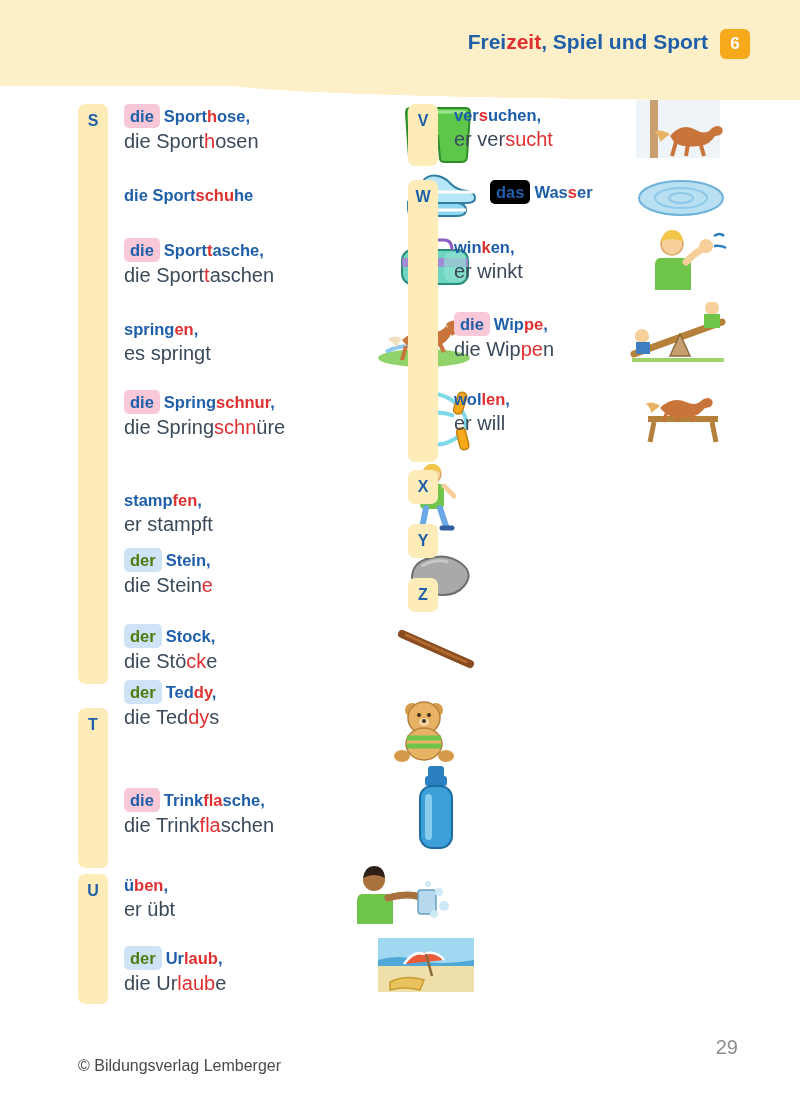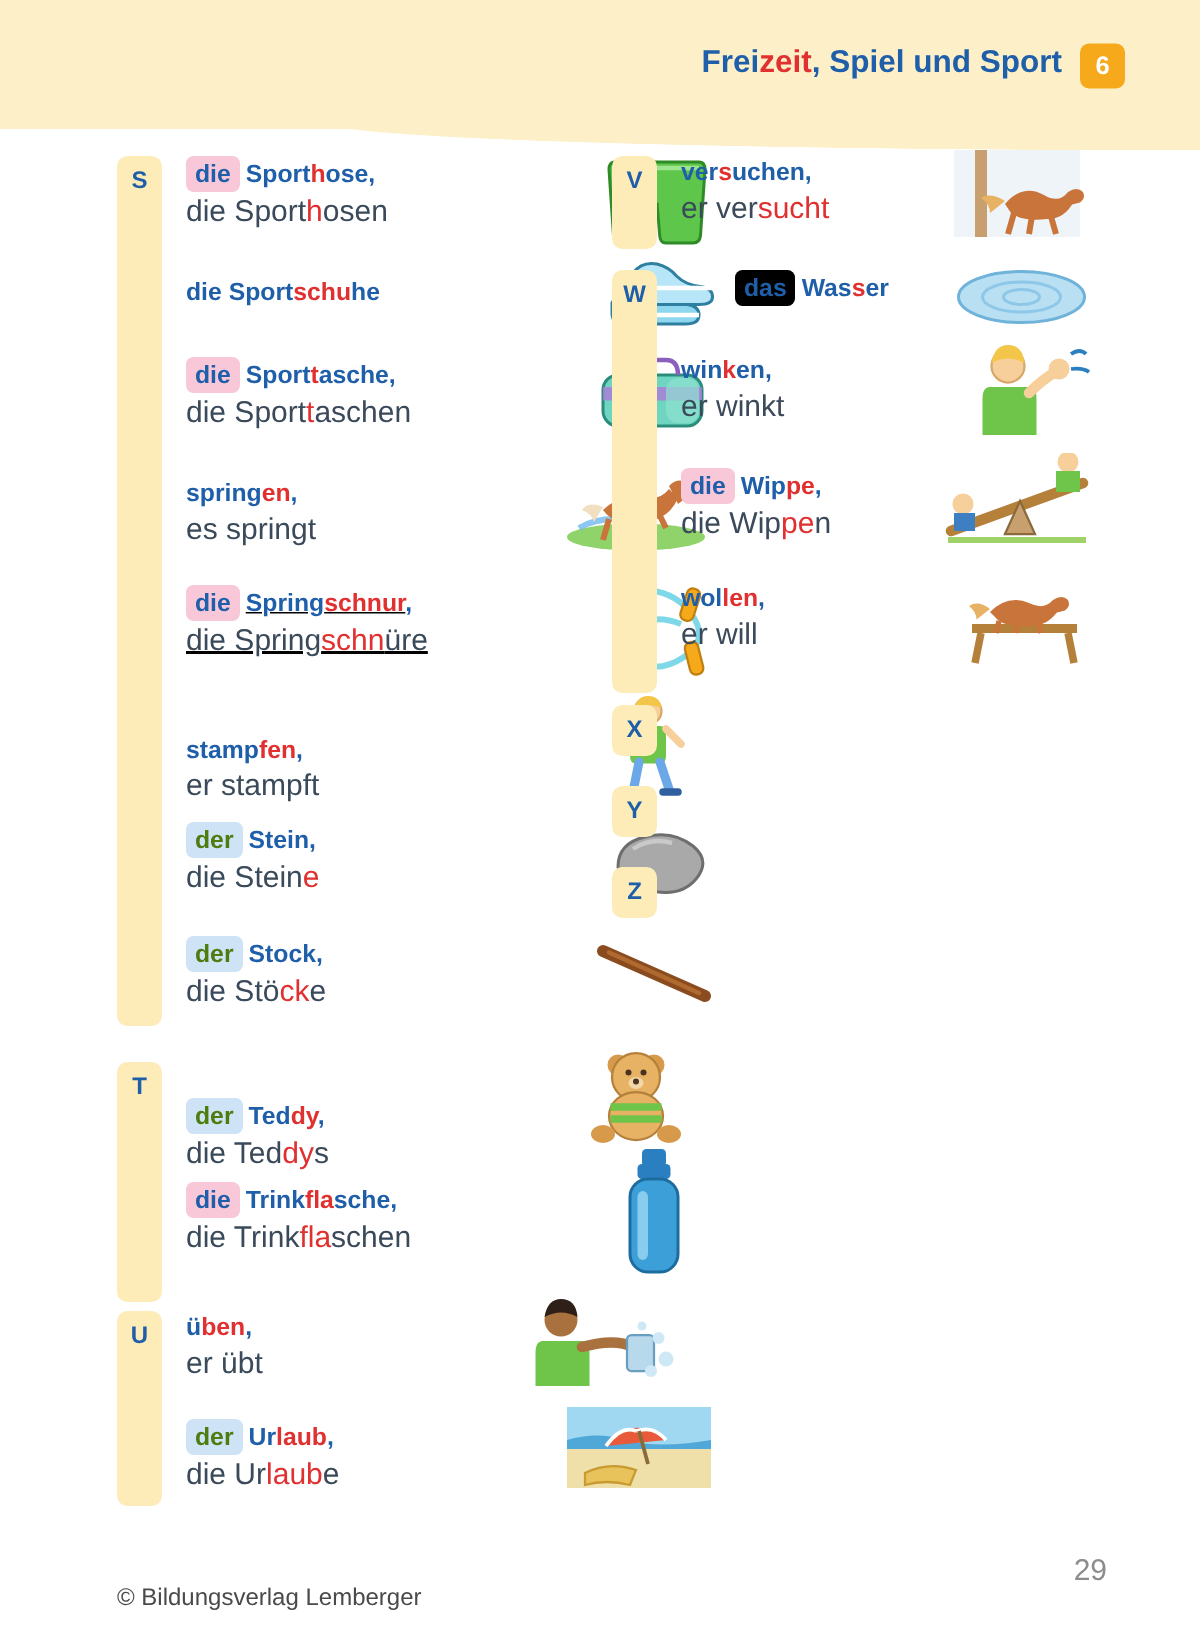--- a/index.html
+++ b/index.html
@@ -207,21 +207,21 @@
   </div>
   <svg class="pic" style="left:290px; top:212px;" width="110" height="62" viewBox="0 0 110 62">
     <ellipse cx="56" cy="50" rx="46" ry="9" fill="#8fd36a"></ellipse>
     <path d="M18 44 q10 -6 24 -6 q14 0 22 -8" stroke="#6fb8ef" stroke-width="4" fill="none" opacity="0.8"></path>
     <path d="M34 32 q10 -10 26 -8 q12 2 18 -6 l6 6 q-4 10 -14 14 q-12 5 -24 2 q-8 -2 -12 -8 z" fill="#c8743a"></path>
     <path d="M78 16 q6 -6 12 -2 q4 3 2 8 l-8 6 z" fill="#c8743a"></path>
     <path d="M38 38 l-4 14 M48 40 l-2 14 M62 36 l4 14 M70 32 l6 12" stroke="#c8743a" stroke-width="4" fill="none"></path>
     <path d="M34 30 q-10 -4 -14 2 q6 2 8 8 z" fill="#f0e0c0"></path>
   </svg>
 
-  <div class="entry" style="top:294px;text-decoration:underline;">
+  <div class="entry" style="top:294px;">
     <div class="line1">
       <span class="art-die">die</span><span>Spring</span><span class="red">schnur</span><span>,</span>
     </div>
     <div class="line2">
       <span>die Spring</span><span class="red">schn</span><span>üre</span>
     </div>
   </div>
   <svg class="pic" style="left:322px; top:288px;" width="86" height="70" viewBox="0 0 86 70">
     <path d="M18 10 q28 -4 42 14 q14 18 -4 30 q-18 12 -34 2 q-14 -9 -2 -20 q14 -12 34 -4" fill="none" stroke="#7fd8e8" stroke-width="4"></path>
     <rect x="56" y="8" width="9" height="22" rx="4" fill="#f5a91b" stroke="#c07f10" stroke-width="1.5" transform="rotate(18 60 18)"></rect>
@@ -264,21 +264,21 @@
     </div>
     <div class="line2">
       <span>die Stö</span><span class="red">ck</span><span>e</span>
     </div>
   </div>
   <svg class="pic" style="left:316px; top:530px;" width="86" height="46" viewBox="0 0 86 46">
     <path d="M8 8 L76 38" stroke="#8a4b1e" stroke-width="8" stroke-linecap="round"></path>
     <path d="M12 9 L72 36" stroke="#b06a30" stroke-width="3" stroke-linecap="round"></path>
   </svg>
 
-  <div class="entry" style="top:636px;">
+  <div class="entry" style="top:584px;">
     <div class="line1">
       <span class="art-der">der</span><span>Ted</span><span class="red">dy</span><span>,</span>
     </div>
     <div class="line2">
       <span>die Ted</span><span class="red">dy</span><span>s</span>
     </div>
   </div>
   <svg class="pic" style="left:312px; top:598px;" width="72" height="72" viewBox="0 0 72 72">
     <circle cx="22" cy="16" r="7" fill="#d79a4a"></circle>
     <circle cx="46" cy="16" r="7" fill="#d79a4a"></circle>

